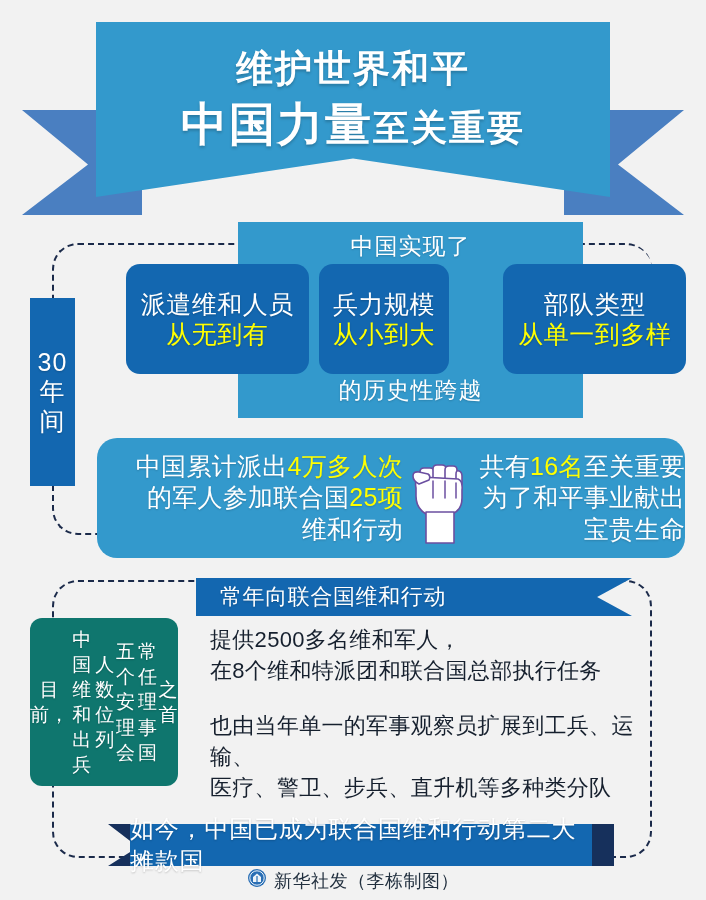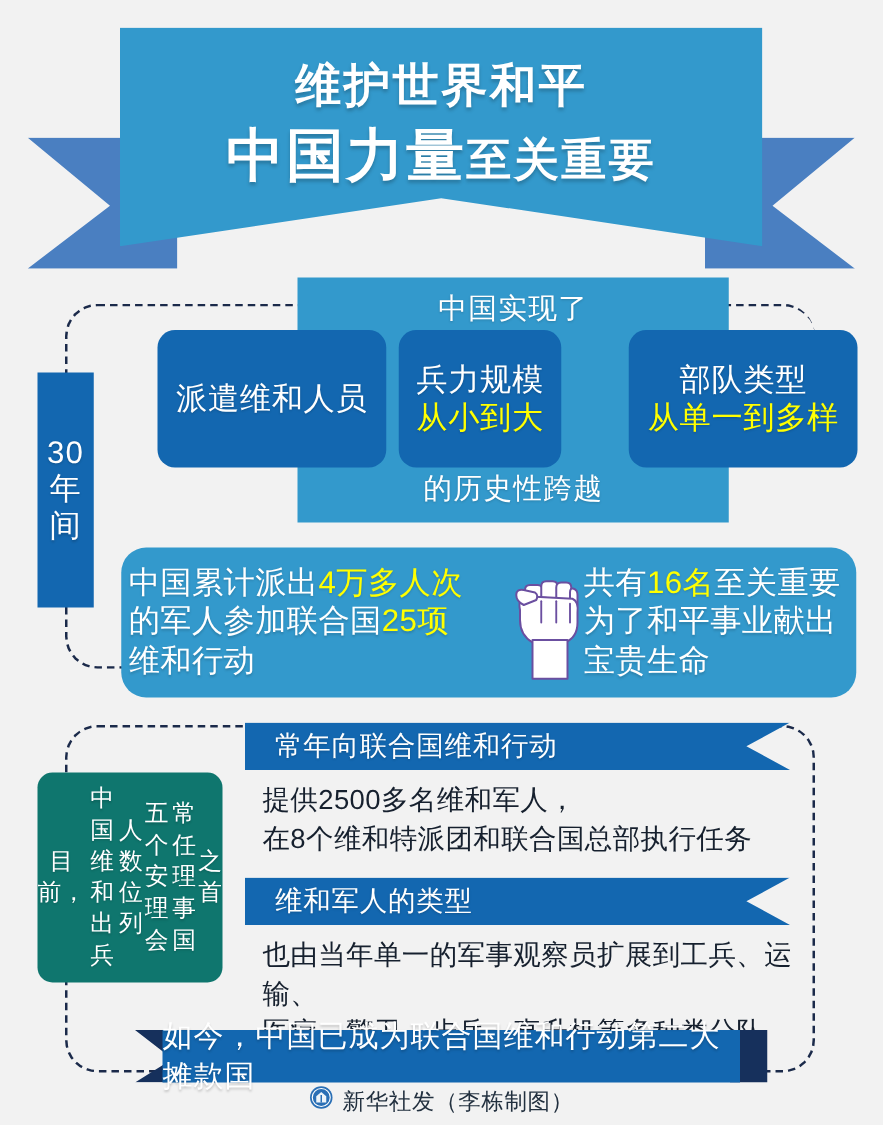--- a/index.html
+++ b/index.html
@@ -74,21 +74,21 @@
   .card.c1{width:196px;}
   .card.c2{width:140px;}
   .card.c3{width:196px;margin-left:44px;}
 
   
   .stats{
     position:absolute;left:97px;top:438px;width:588px;height:120px;
     background:#3399cc;border-radius:20px;
     display:flex;align-items:center;
   }
-  .stats .blk{color:#fff;font-size:25px;line-height:1.26;text-align:left;
+  .stats .blk{color:#fff;font-size:25px;line-height:1.26;text-align:right;
     text-shadow:0 1px 2px rgba(0,0,0,0.18);letter-spacing:0.3px;}
   .stats .blk.a{width:300px;padding-left:6px;}
   .stats .blk.b{width:218px;}
   .hl{color:#ffff00;}
   .fist{width:64px;display:flex;align-items:center;justify-content:center;}
 
   
   .dash-lower{
     position:absolute;left:52px;top:580px;width:600px;height:278px;
     border:2px dashed #1b2a4a;border-radius:26px;
@@ -163,20 +163,21 @@
   </div>
 
   <div class="mid-panel">
     <div class="cap top">中国实现了</div>
     <div class="cap bot">的历史性跨越</div>
   </div>
 
   <div class="cards">
     <div class="card c1">
       <div class="l1">派遣维和人员</div>
+      <div class="l2">从无到有</div>
     </div>
     <div class="card c2">
       <div class="l1">兵力规模</div>
       <div class="l2">从小到大</div>
     </div>
     <div class="card c3">
       <div class="l1">部队类型</div>
       <div class="l2">从单一到多样</div>
     </div>
   </div>
@@ -229,23 +230,20 @@
     <div class="banner-wrap">
       <div class="banner">常年向联合国维和行动</div>
     </div>
     <div class="body">
       <div>提供2500多名维和军人，</div>
       <div>在8个维和特派团和联合国总部执行任务</div>
     </div>
   </div>
 
   <div class="sec" style="top:702px;">
-    <div class="banner-wrap">
-      <div class="banner">维和军人的类型</div>
-    </div>
     <div class="body">
       <div>也由当年单一的军事观察员扩展到工兵、运输、</div>
       <div>医疗、警卫、步兵、直升机等多种类分队</div>
     </div>
   </div>
 
   <div class="bottom-banner">
     <div class="bb-wing l"></div>
     <div class="bb-wing r"></div>
     <div class="bb-main">如今，中国已成为联合国维和行动第二大摊款国</div>

